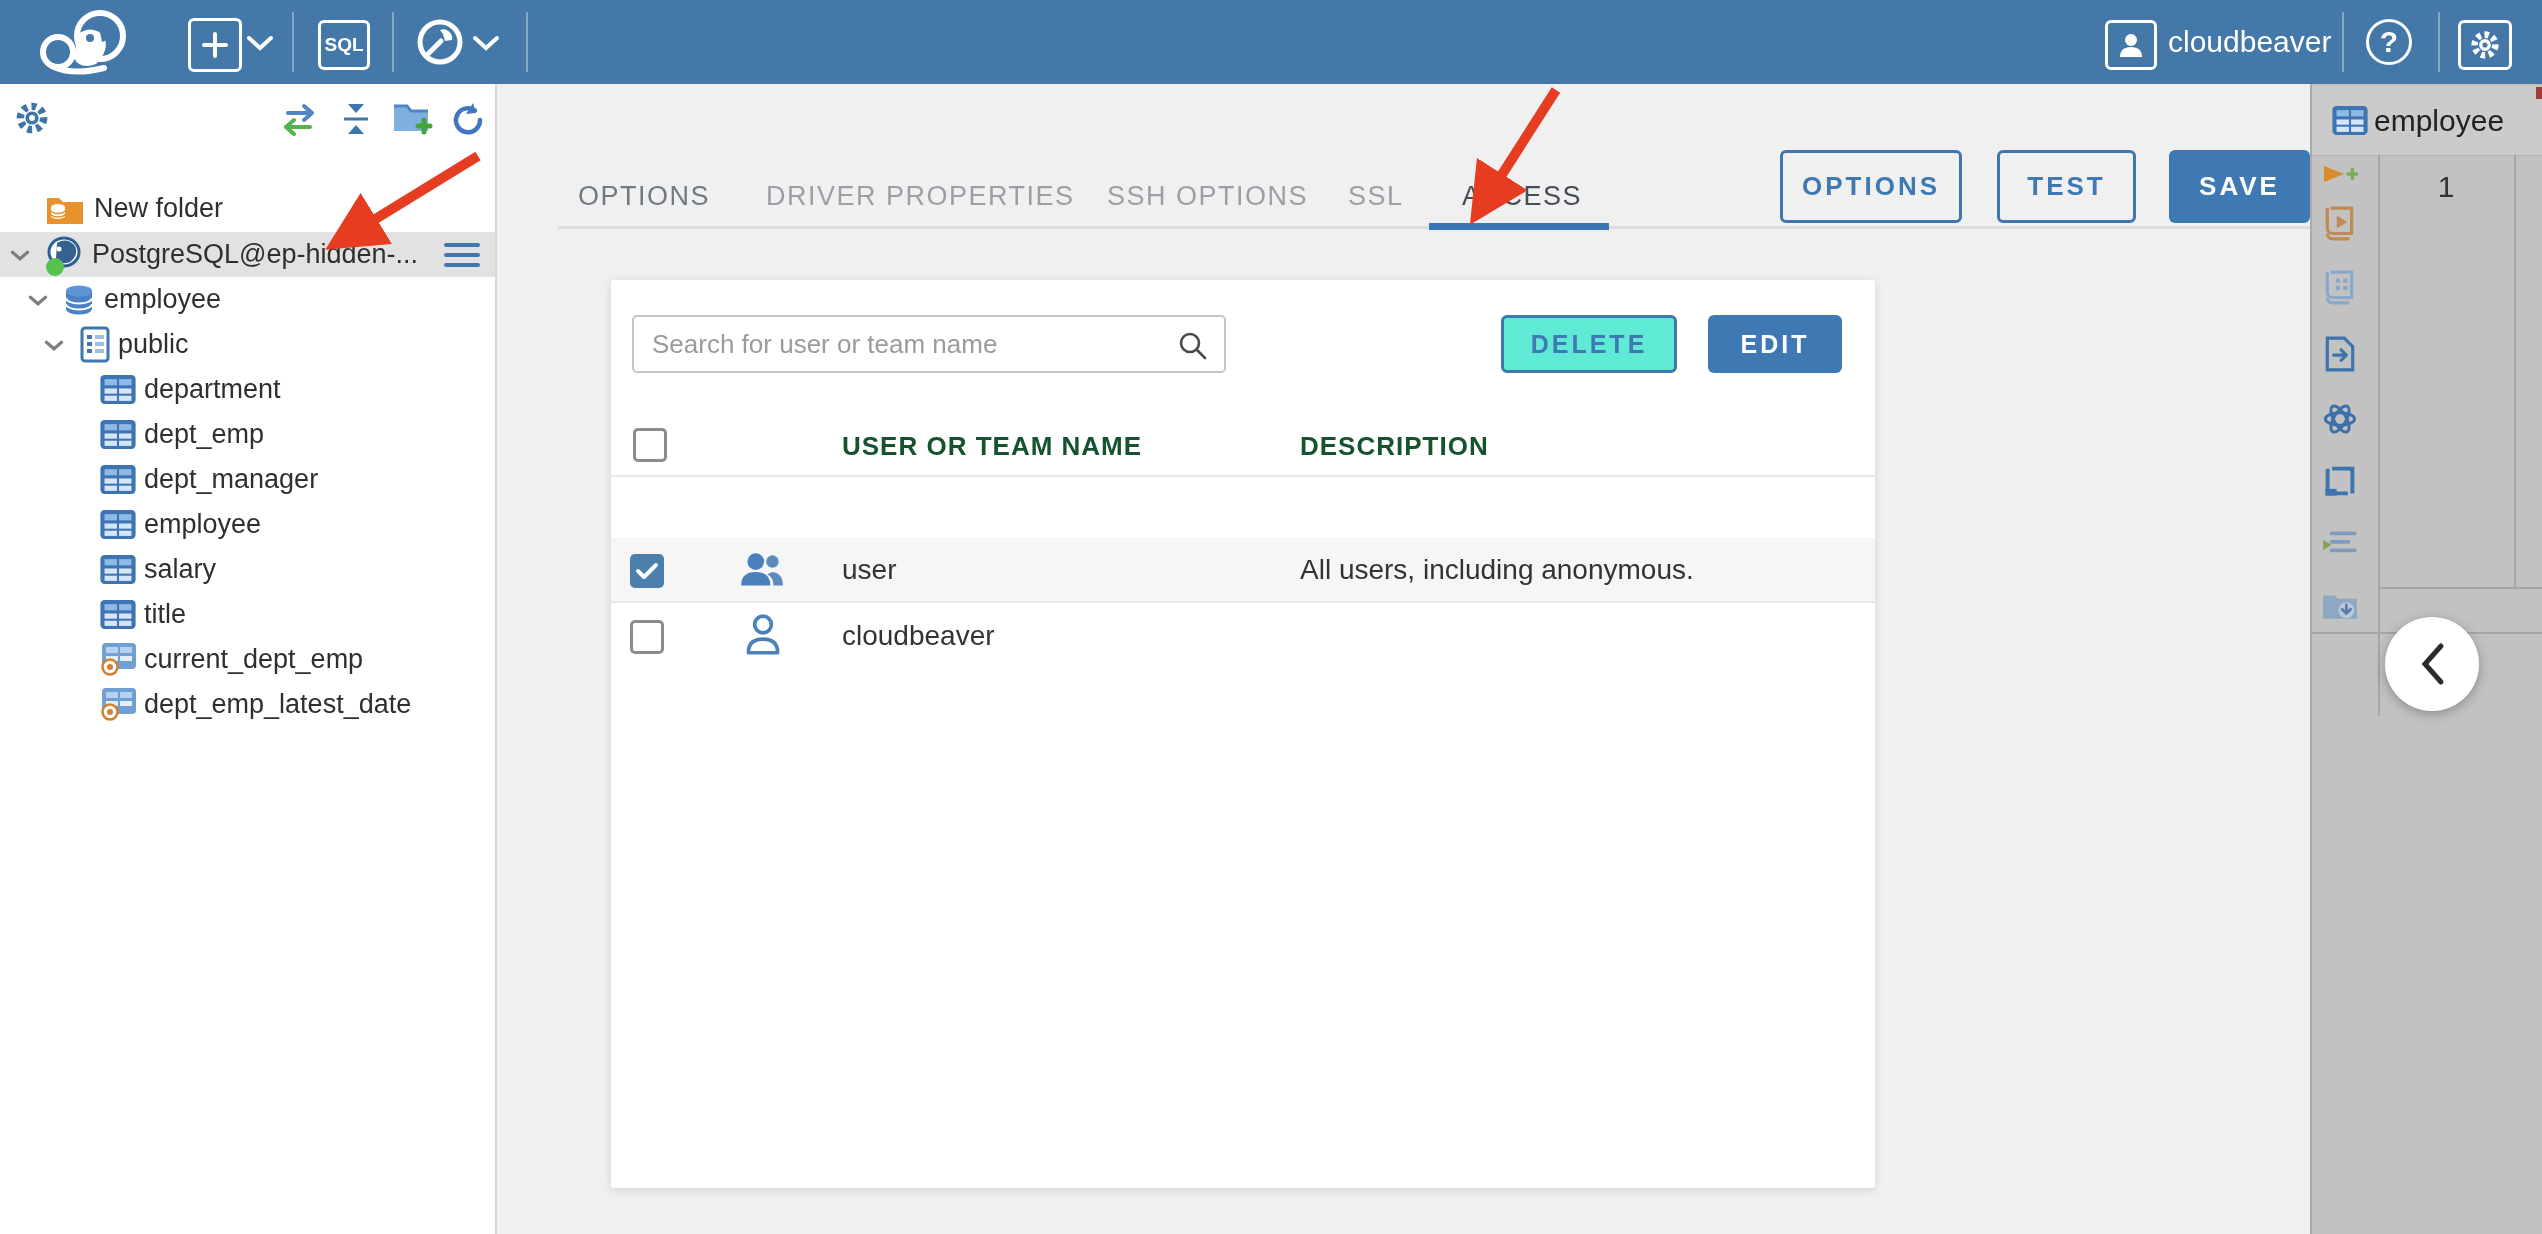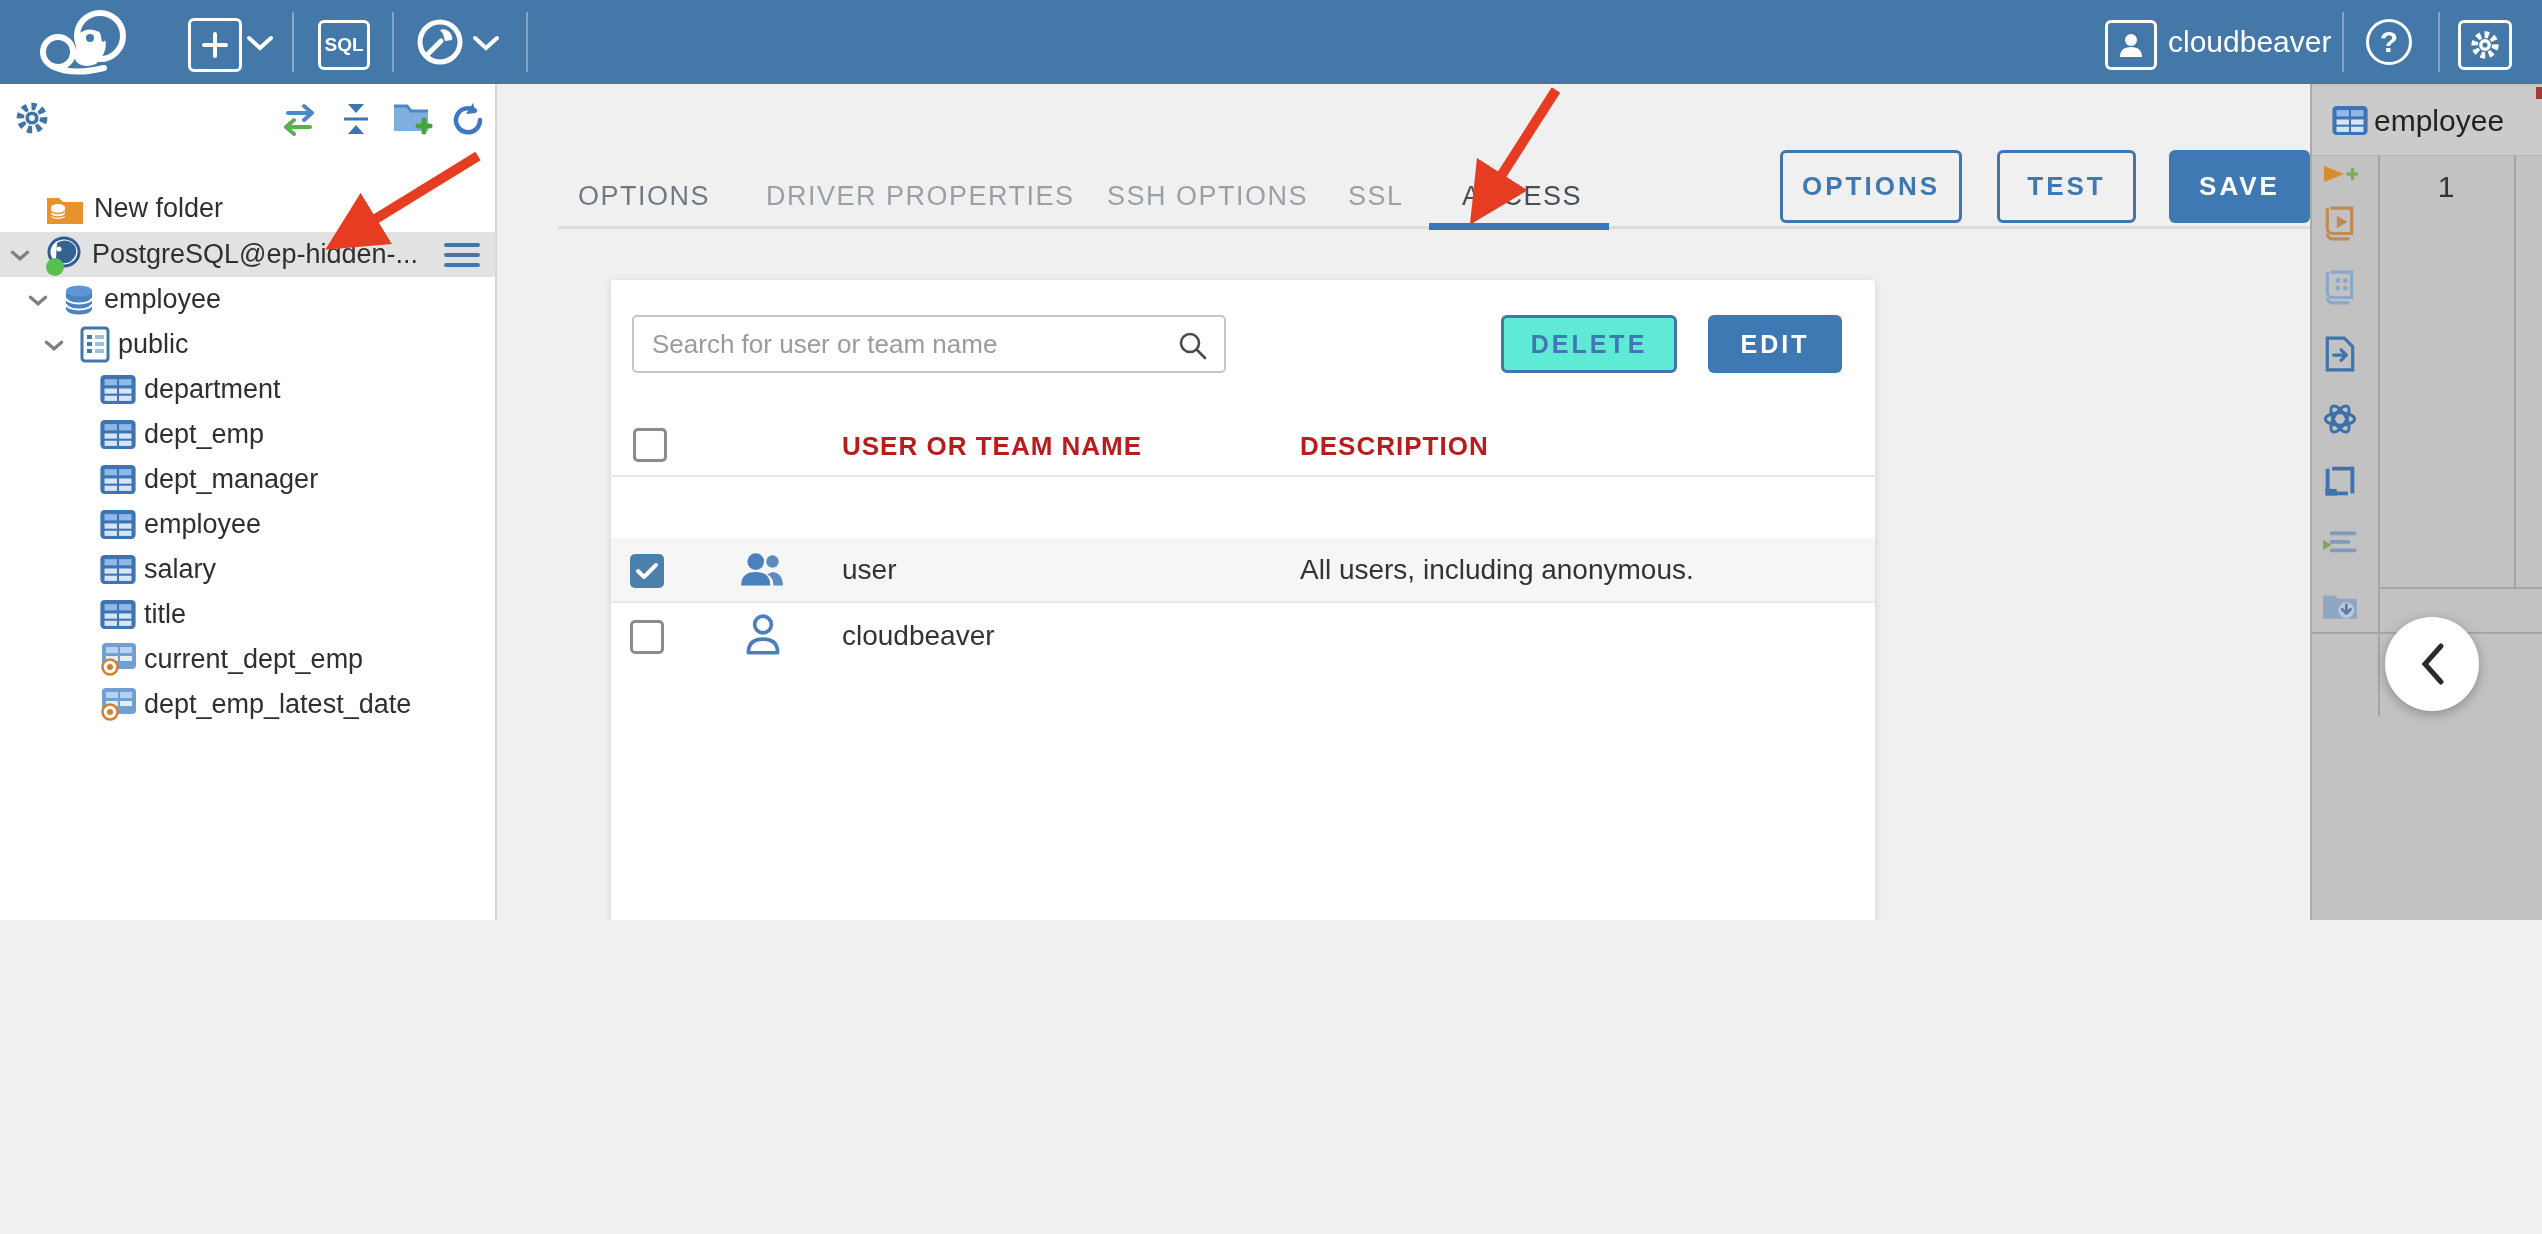--- a/index.html
+++ b/index.html
@@ -1,16 +1,16 @@
 <!DOCTYPE html>
 <html><head>
 <meta charset="utf-8">
 <style>
   html,body{margin:0;padding:0;background:#f0f0f0;}
-  #app{position:relative;width:2542px;height:920px;overflow:hidden;
+  #app{position:relative;width:2542px;height:1234px;overflow:hidden;
        font-family:"Liberation Sans","DejaVu Sans",sans-serif;}
   .abs{position:absolute;}
 
   
   #header{position:absolute;left:0;top:0;width:2542px;height:84px;background:#4478a8;}
   .hdr-divider{position:absolute;top:12px;width:2px;height:60px;background:rgba(255,255,255,.35);}
   .hdr-btn{position:absolute;display:flex;align-items:center;justify-content:center;
            border:3px solid #fff;border-radius:6px;color:#fff;cursor:pointer;}
   .hdr-user-label{position:absolute;color:#fff;font-size:30px;line-height:84px;}
   .sql-text{font-weight:bold;font-size:19px;letter-spacing:0px;font-family:"Liberation Sans",sans-serif;}
@@ -45,21 +45,21 @@
         border-radius:5px;box-sizing:border-box;background:#fff;}
   #search-input{position:absolute;left:0;top:0;width:100%;height:100%;border:none;outline:none;
         padding:0 60px 0 18px;font-size:26px;color:#333;background:transparent;box-sizing:border-box;
         font-family:"Liberation Sans","DejaVu Sans",sans-serif;}
   #search-input::placeholder{color:#9b9b9b;}
   .card-btn{height:58px;font-size:25px;}
   .c-row{position:absolute;left:0;width:1264px;border-bottom:2px solid #e9e9e9;box-sizing:border-box;}
   .cb{position:absolute;width:34px;height:34px;border-radius:5px;box-sizing:border-box;cursor:pointer;}
   .cb.off{border:3px solid #8c8c8c;background:#fff;}
   .cb.on{background:#4b80ad;}
-  .hdr-col{position:absolute;font-size:26px;font-weight:bold;color:#b91c1c;letter-spacing:1px;}
+  .hdr-col{position:absolute;font-size:26px;font-weight:bold;color:#14532d;letter-spacing:1px;}
   .cell-text{position:absolute;font-size:28px;color:#333;}
 
   
   #rpanel{position:absolute;left:2310px;top:84px;width:232px;height:1150px;background:#c2c2c2;
           border-left:2px solid #ababab;box-sizing:border-box;}
   #rtab{position:absolute;left:0;top:2px;width:232px;height:69px;background:#cbcbcb;border-bottom:1px solid #b5b5b5;}
   #rtab .rlabel{position:absolute;left:62px;top:0;height:69px;line-height:69px;font-size:30px;color:#222;}
   .grid-line{position:absolute;background:#a6a6a6;}
   .rownum{position:absolute;left:66px;top:86px;width:136px;text-align:center;font-size:30px;color:#333;}
   .ricon{position:absolute;left:10px;width:36px;height:36px;}

